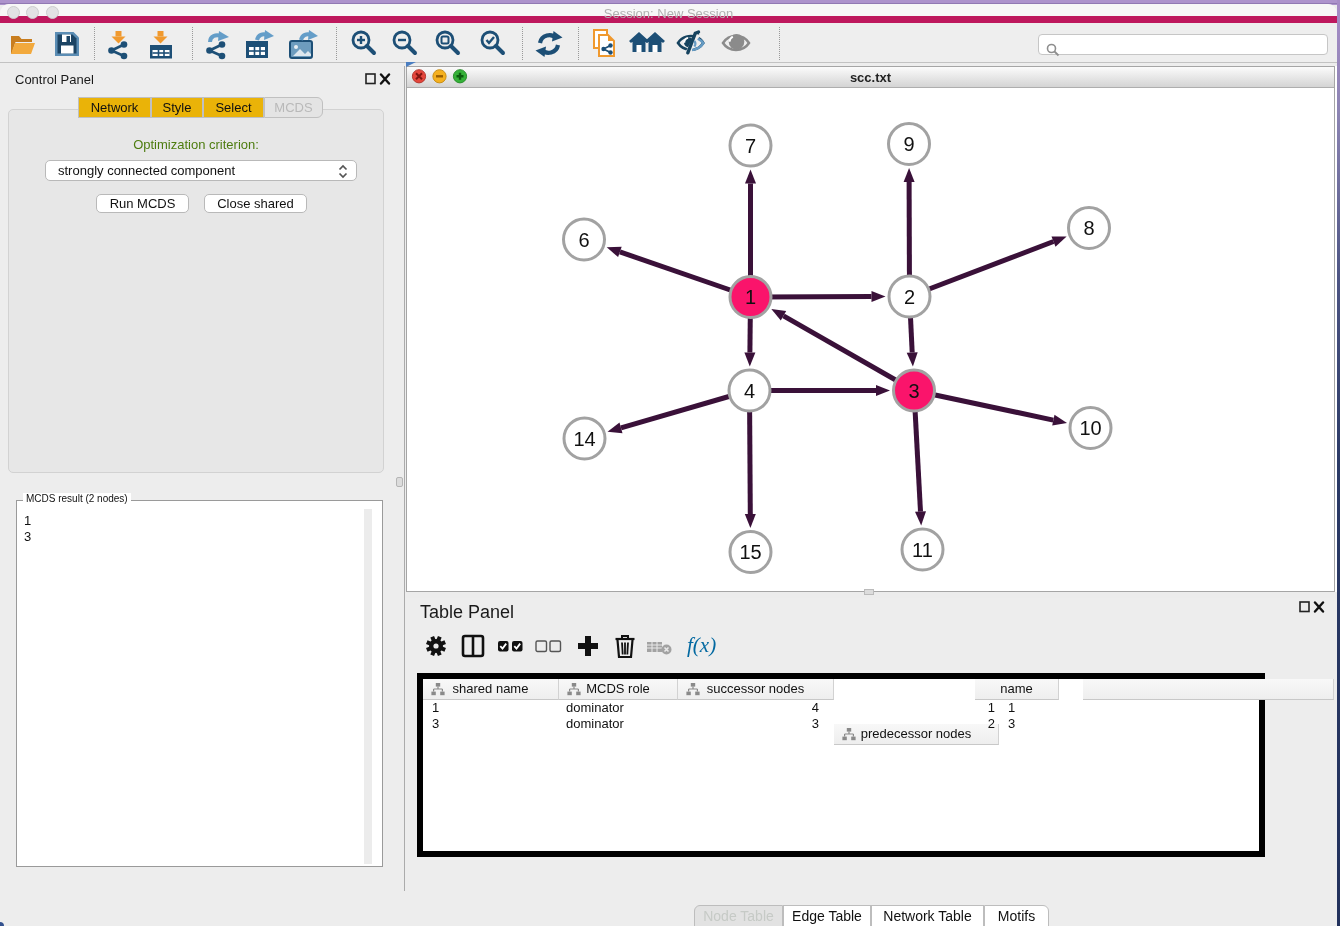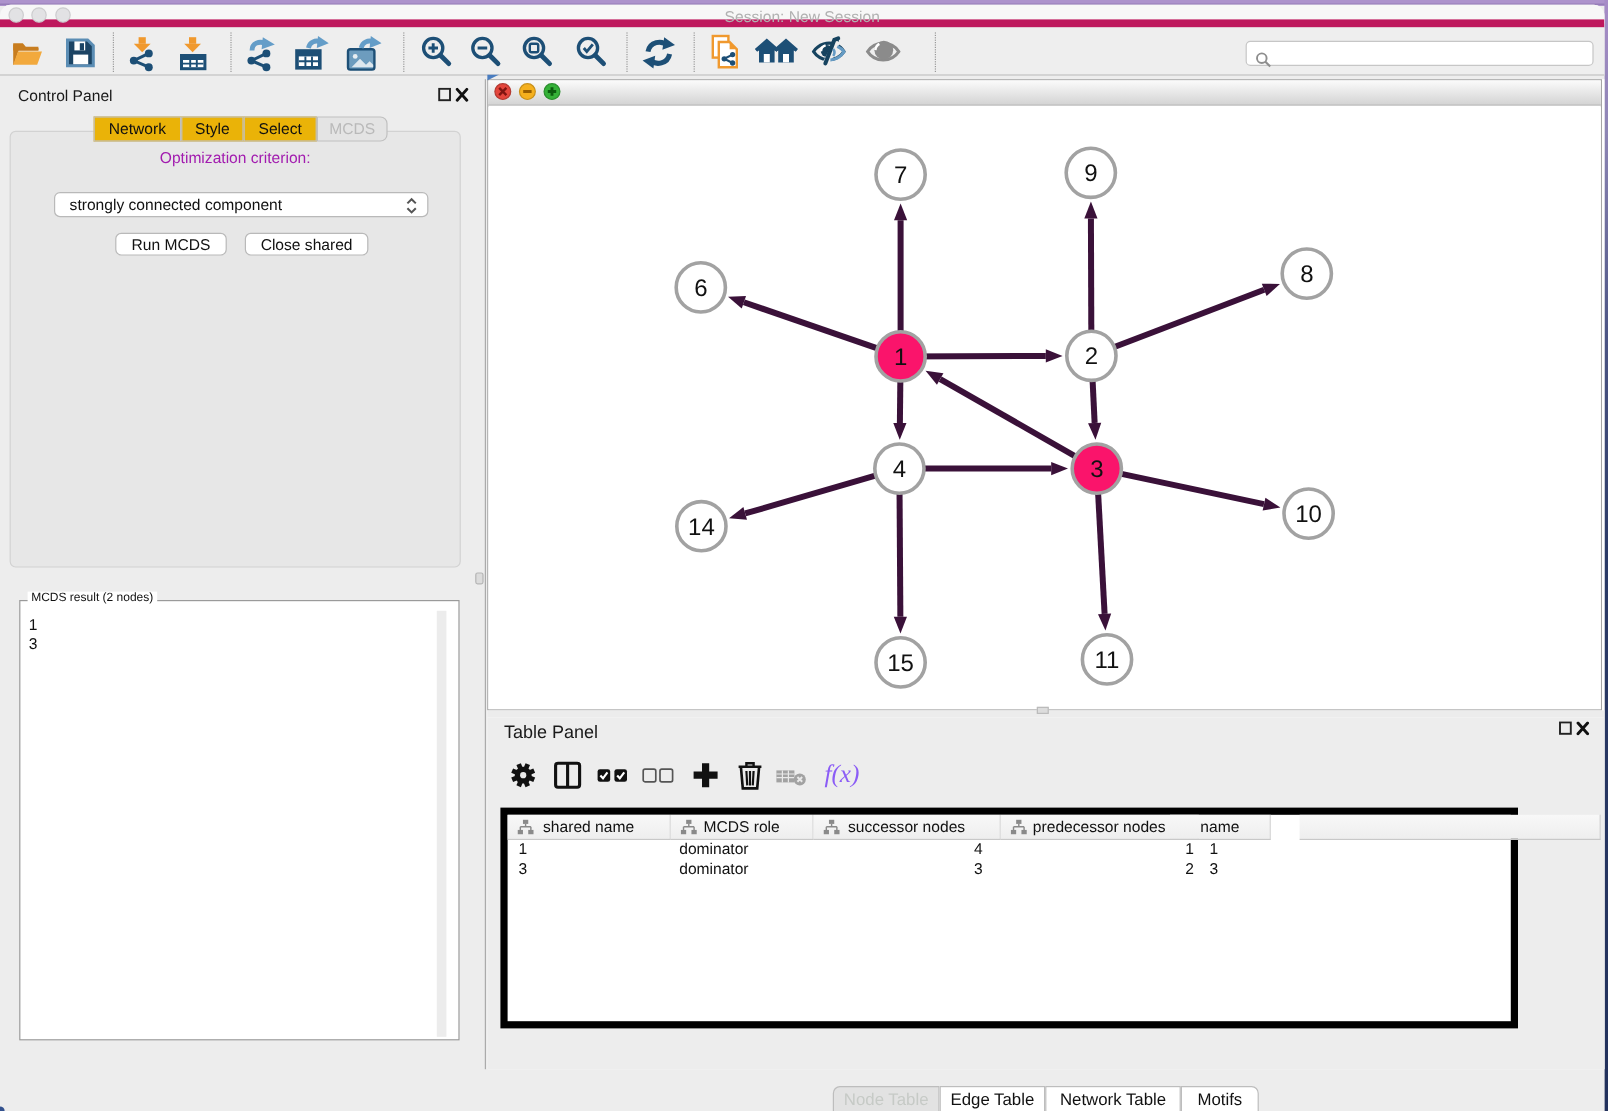--- a/index.html
+++ b/index.html
@@ -26,21 +26,21 @@
 #mcds-label { position:absolute; left:6px; top:-8px; background:#fff; padding:0 3px; font-size:10px; color:#111; }
 #vsplit { left:393px; top:62px; width:12px; height:825px; background:#ededed; border-right:1px solid #ababab; }
 #vgrip { position:absolute; left:3px; top:411px; width:7px; height:10px; background:#dcdcdc; border:1px solid #b5b5b5; border-radius:2px; }
 #rightcol { left:406px; top:62px; width:931px; height:825px; background:#fff; }
 #netframe { position:absolute; left:0px; top:0px; width:929px; height:526px; background:#fff; border:1px solid #a5a5a5; }
 #nettitle { position:absolute; left:0; top:0; width:100%; height:21px; background:linear-gradient(to bottom,#fbfbfb,#d4d4d4); border-bottom:1px solid #aeaeae; }
 #nettitle .txt { position:absolute; width:100%; top:3px; text-align:center; font-weight:bold; font-size:13px; color:#222; }
 #netcanvas { position:absolute; left:0; top:22px; width:927px; height:502px; background:#fff; }
 #hsplit { position:absolute; left:0; top:526px; width:931px; height:6px; background:#ececec; }
 #tpanel { position:absolute; left:0; top:532px; width:931px; height:293px; background:#ededed; }
-#tp-title { position:absolute; left:14px; top:4px; font-size:15px; color:#1a1a1a; }
+#tp-title { position:absolute; left:14px; top:4px; font-size:18px; color:#1a1a1a; }
 #ttoolbar { position:absolute; left:11px; top:32px; width:909px; height:36px; }
 #ttable { position:absolute; left:11px; top:75px; width:848px; height:184px; background:#fff; border:6px solid #000000; }
 .thead { position:absolute; top:0; height:21px; background:linear-gradient(to bottom,#f8f8f8,#eeeeee); border-right:1px solid #d2d2d2; border-bottom:1px solid #c8c8c8; font-size:13px; color:#111; text-align:center; line-height:20px; }
 .tcell { position:absolute; font-size:13px; color:#111; height:16px; line-height:16px; }
 .btab { position:absolute; top:267px; height:31px; background:#fff; border:1px solid #bdbdbd; text-align:center; line-height:20px; color:#111; font-size:14px;margin-top:40px; }
 #statusbar { left:0; top:887px; width:1337px; height:35px; background:#ececec; border-top:1px solid #c8c8c8; }
 #listbtn { position:absolute; left:10px; top:8px; width:28px; height:21px; background:#f7f7f7; border:1px solid #ababab; }
 #membtn { position:absolute; left:1254px; top:6px; width:74px; height:23px; background:#f7f7f7; border:1px solid #ababab; font-size:12px; color:#111; }
 .pbtn { position:absolute; }
 </style>
@@ -182,21 +182,21 @@
         <line x1="8.5" y1="8.5" x2="12.5" y2="12.5" stroke="#8e8e8e" stroke-width="1.8"></line>
       </svg>
   </div>
   <div id="cpanel" class="abs">
     <div id="cp-title">Control Panel</div>
     <svg class="pbtn" style="left:365px;top:7px;" width="26" height="12" viewBox="0 0 26 12">
 <rect x="1" y="1" width="9" height="9.5" fill="none" stroke="#222" stroke-width="1.6"></rect>
 <path d="M16 1.5 L24 10.5 M24 1.5 L16 10.5" stroke="#111" stroke-width="2.4" stroke-linecap="round"></path>
       </svg>
     <div id="tabcontent">
-      <div style="position:absolute;width:100%;top:14px;text-align:center;font-size:13px;color:#a21caf;">Optimization criterion:</div>
+      <div style="position:absolute;width:100%;top:27px;text-align:center;font-size:13px;color:#4d7c0f;">Optimization criterion:</div>
       <div style="position:absolute;left:36px;top:50px;width:312px;height:21px;background:#fff;border:1px solid #b9b9b9;border-radius:5px;font-size:13px;color:#111;line-height:19px;padding-left:12px;">strongly connected component
         <svg style="position:absolute;right:8px;top:2.5px;" width="10" height="15" viewBox="0 0 10 15">
             <path d="M1.5 5.5 L5 2 L8.5 5.5 M1.5 9.5 L5 13 L8.5 9.5" stroke="#555" stroke-width="1.7" fill="none"></path>
           </svg>
       </div>
       <div style="position:absolute;left:87px;top:84px;width:93px;height:19px;background:#fff;border:1px solid #b9b9b9;border-radius:5px;font-size:13px;color:#111;text-align:center;line-height:17px;">Run MCDS</div>
       <div style="position:absolute;left:195px;top:84px;width:103px;height:19px;background:#fff;border:1px solid #b9b9b9;border-radius:5px;font-size:13px;color:#111;text-align:center;line-height:17px;">Close shared</div>
     </div>
     <div class="tabs">
       <div class="tab" style="left:0px; width:73px;">Network</div>
@@ -209,20 +209,21 @@
       <div style="position:absolute;left:7px;top:12px;font-size:13px;color:#111;line-height:16px;">1<br>3</div>
       <div style="position:absolute;left:347px;top:8px;width:8px;height:355px;background:#ececec;"></div>
     </div>
   </div>
   <div id="vsplit" class="abs">
       <div id="vgrip"></div>
     </div>
   <div id="rightcol" class="abs">
     <div id="netframe">
       <div id="nettitle">
+        <div class="txt">scc.txt</div>
         <svg class="pbtn" style="left:4px;top:1px;" width="60" height="17" viewBox="0 0 60 17">
 <circle cx="8" cy="8.3" r="6.6" fill="#e4463c" stroke="#b33a32" stroke-width="1"></circle>
             <path d="M5 5.300000000000001 L11 11.3 M11 5.300000000000001 L5 11.3" stroke="#801511" stroke-width="2"></path>
 <circle cx="28.5" cy="8.3" r="6.6" fill="#f5b01e" stroke="#c8901a" stroke-width="1"></circle>
             <line x1="25.0" y1="8.3" x2="32.0" y2="8.3" stroke="#985e00" stroke-width="2.4"></line>
 <circle cx="49" cy="8.3" r="6.6" fill="#35b138" stroke="#2a8e2d" stroke-width="1"></circle>
             <path d="M45.5 8.3 L52.5 8.3 M49 4.800000000000001 L49 11.8" stroke="#0b5c0e" stroke-width="2.4"></path>
 </svg>
       </div>
       <div id="netcanvas">
@@ -329,21 +330,21 @@
           </svg>
           <svg class="pbtn" style="left:229px;top:1px;" width="28" height="30" viewBox="0 0 28 30">
             <rect x="1" y="11" width="15" height="10" fill="#a2a2a2"></rect>
             <line x1="1" y1="14" x2="16" y2="14" stroke="#e9e9e9" stroke-width="1"></line>
             <line x1="1" y1="17" x2="16" y2="17" stroke="#e9e9e9" stroke-width="1"></line>
             <line x1="6" y1="11" x2="6" y2="21" stroke="#e9e9e9" stroke-width="1"></line>
             <line x1="11" y1="11" x2="11" y2="21" stroke="#e9e9e9" stroke-width="1"></line>
 <circle cx="20.5" cy="18.5" r="5" fill="#a2a2a2"></circle>
             <path d="M18.5 16.5 L22.5 20.5 M22.5 16.5 L18.5 20.5" stroke="#e9e9e9" stroke-width="1.6"></path>
           </svg>
-          <div class="pbtn" style="left:270px;top:3px;font-family:'Liberation Serif',serif;font-style:italic;font-size:21px;color:#8b5cf6;">f(x)</div>
+          <div class="pbtn" style="left:270px;top:3px;font-family:'Liberation Serif',serif;font-style:italic;font-size:21px;color:#0369a1;">f(x)</div>
       </div>
       <div id="ttable">
 <div class="thead" style="left:0px;width:136px;"><svg style="position:absolute;left:8px;top:4px;" width="14" height="13" viewBox="0 0 14 13">
               <g fill="#8a8a8a">
                 <rect x="4.8" y="0" width="4.4" height="3.6"></rect>
                 <rect x="0.4" y="8.6" width="4.4" height="3.6"></rect>
                 <rect x="9.2" y="8.6" width="4.4" height="3.6"></rect>
               </g>
               <path d="M7 3.6 L7 6 M2.6 6 L11.4 6 M2.6 6 L2.6 8.6 M11.4 6 L11.4 8.6" stroke="#8a8a8a" stroke-width="1.2" fill="none"></path>
             </svg>shared name</div>
@@ -356,21 +357,21 @@
               <path d="M7 3.6 L7 6 M2.6 6 L11.4 6 M2.6 6 L2.6 8.6 M11.4 6 L11.4 8.6" stroke="#8a8a8a" stroke-width="1.2" fill="none"></path>
             </svg>MCDS role</div>
           <div class="thead" style="left:255px;width:156px;"><svg style="position:absolute;left:8px;top:4px;" width="14" height="13" viewBox="0 0 14 13">
               <g fill="#8a8a8a">
                 <rect x="4.8" y="0" width="4.4" height="3.6"></rect>
                 <rect x="0.4" y="8.6" width="4.4" height="3.6"></rect>
                 <rect x="9.2" y="8.6" width="4.4" height="3.6"></rect>
               </g>
               <path d="M7 3.6 L7 6 M2.6 6 L11.4 6 M2.6 6 L2.6 8.6 M11.4 6 L11.4 8.6" stroke="#8a8a8a" stroke-width="1.2" fill="none"></path>
             </svg>successor nodes</div>
-          <div class="thead" style="left:411px;width:165px;"><svg style="position:absolute;left:8px;top:4px;" width="14" height="13" viewBox="0 0 14 13">
+          <div class="thead" style="left:411px;width:165px;margin-top:45px;"><svg style="position:absolute;left:8px;top:4px;" width="14" height="13" viewBox="0 0 14 13">
               <g fill="#8a8a8a">
                 <rect x="4.8" y="0" width="4.4" height="3.6"></rect>
                 <rect x="0.4" y="8.6" width="4.4" height="3.6"></rect>
                 <rect x="9.2" y="8.6" width="4.4" height="3.6"></rect>
               </g>
               <path d="M7 3.6 L7 6 M2.6 6 L11.4 6 M2.6 6 L2.6 8.6 M11.4 6 L11.4 8.6" stroke="#8a8a8a" stroke-width="1.2" fill="none"></path>
             </svg>predecessor nodes</div>
           <div class="thead" style="left:552px;width:84px;">name</div>
           <div class="thead" style="left:660px;width:251px;"></div>
           <div class="tcell" style="left:9px;top:21px;width:60px;">1</div>

